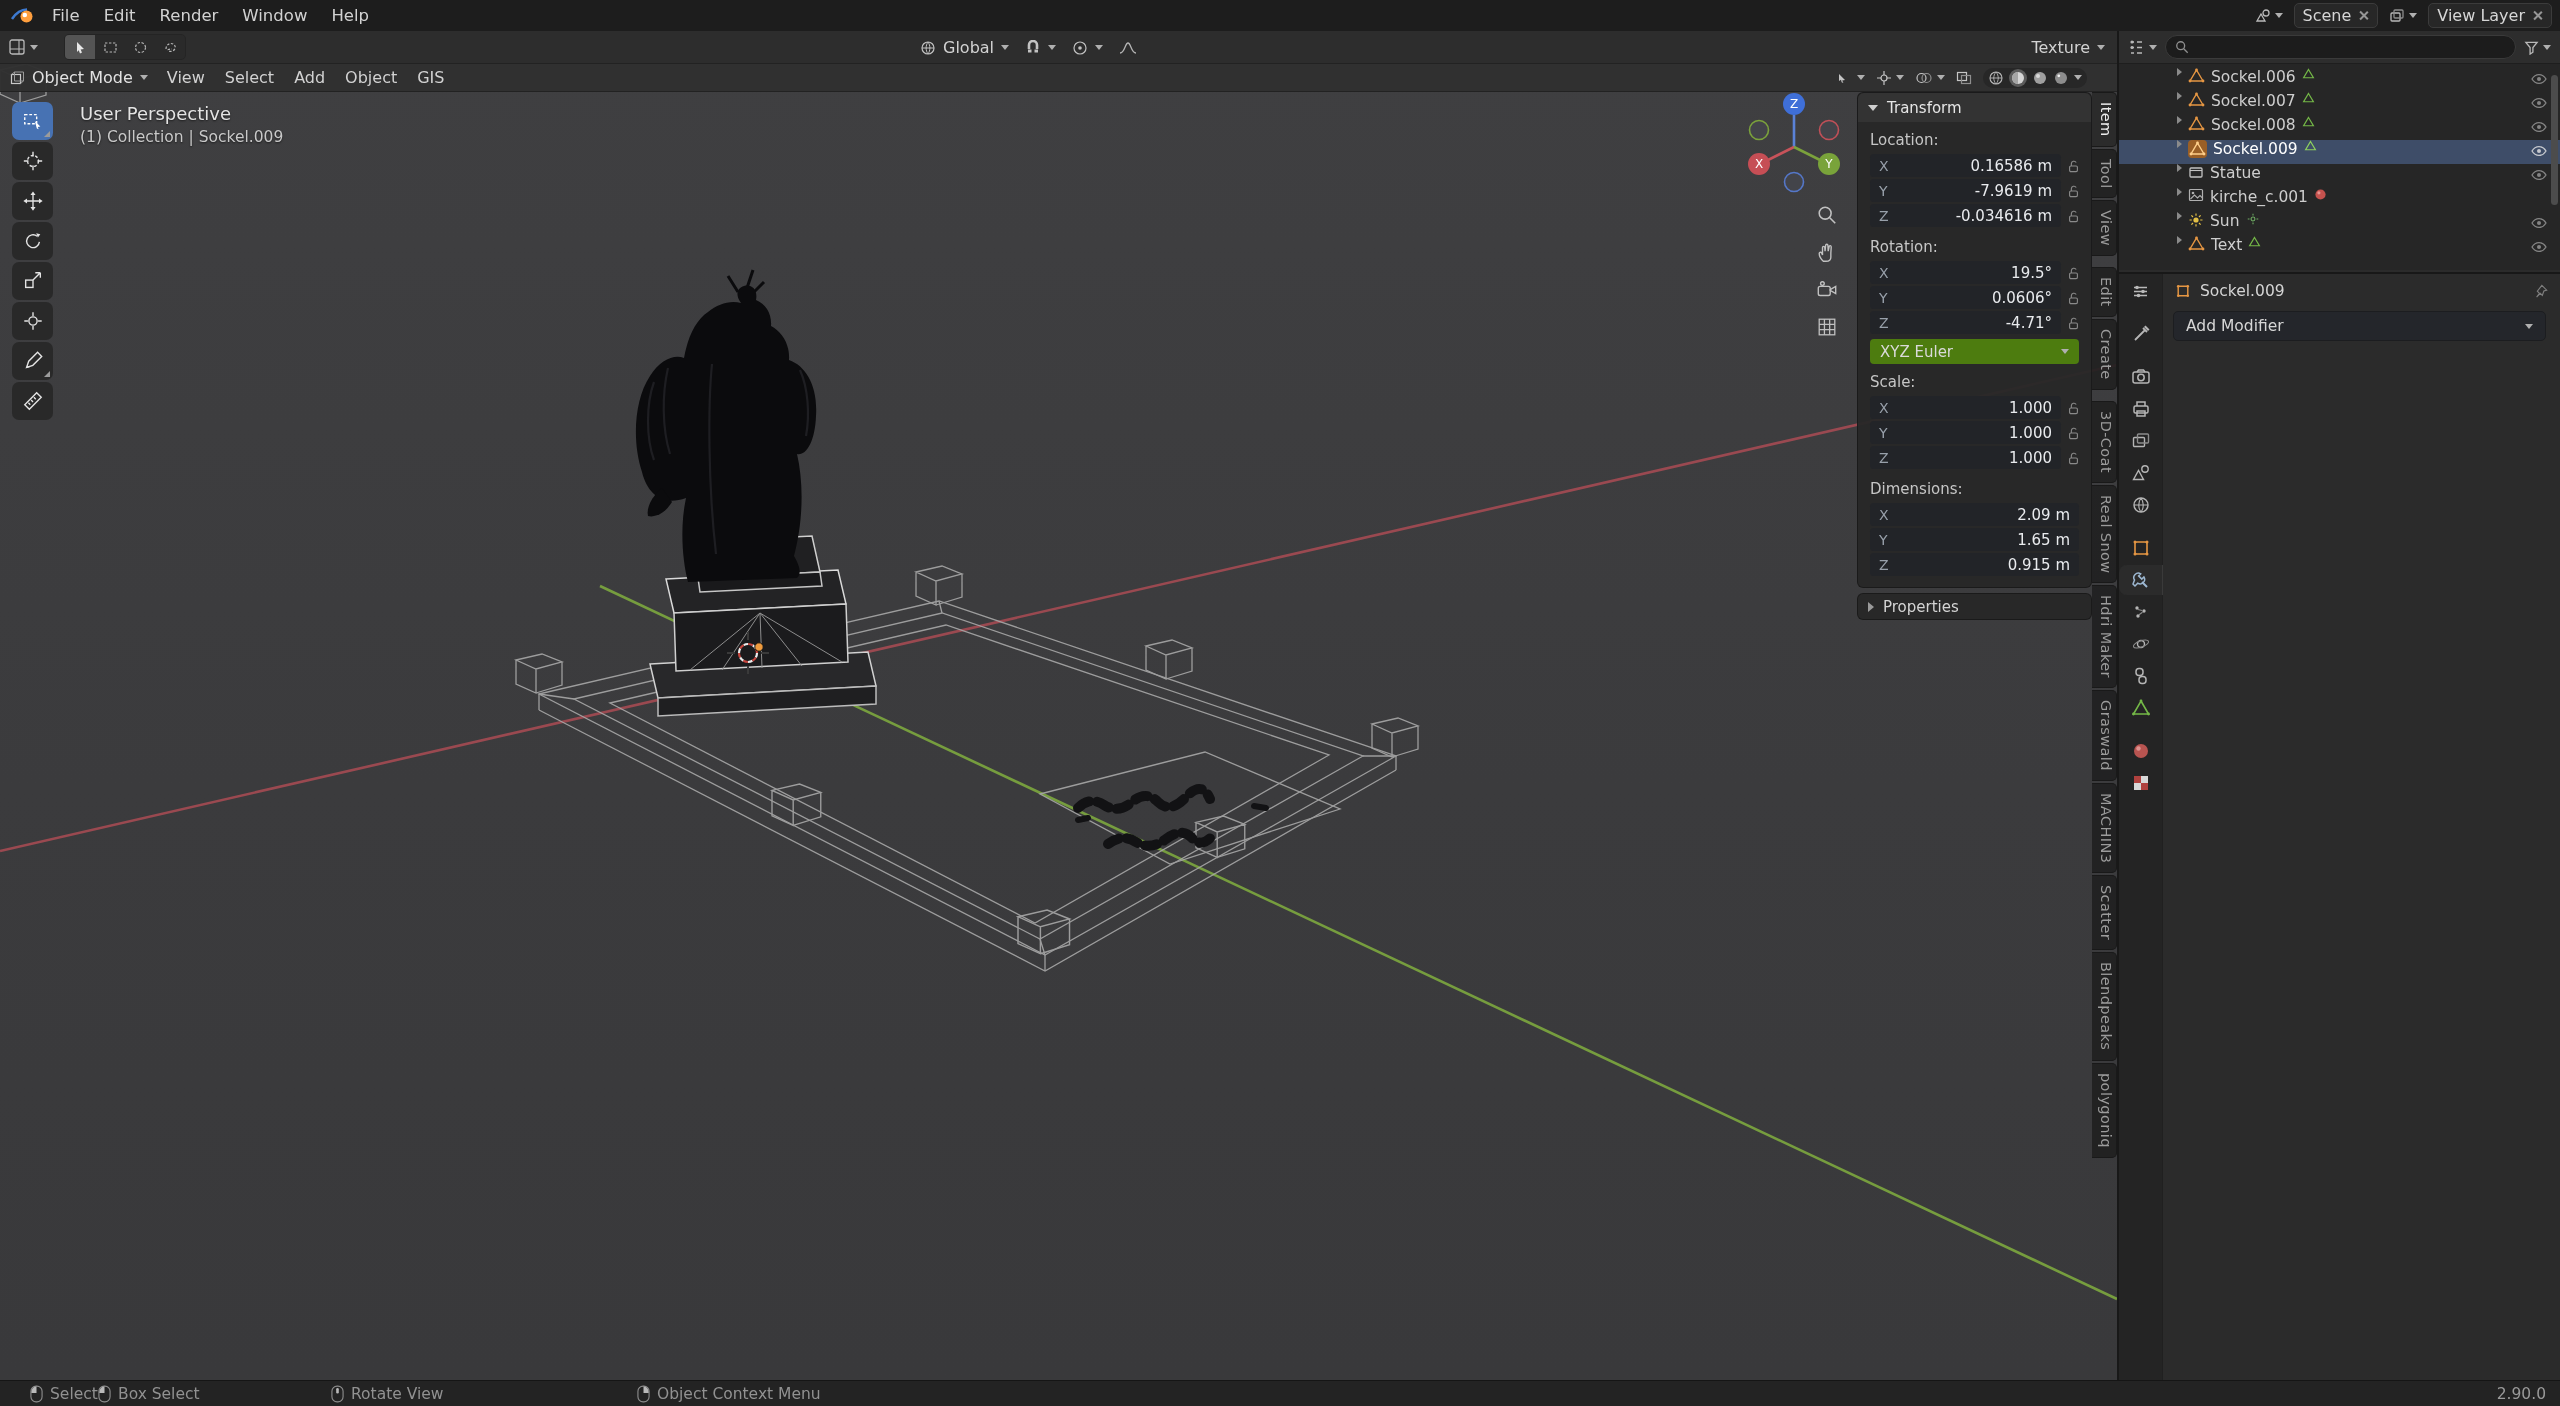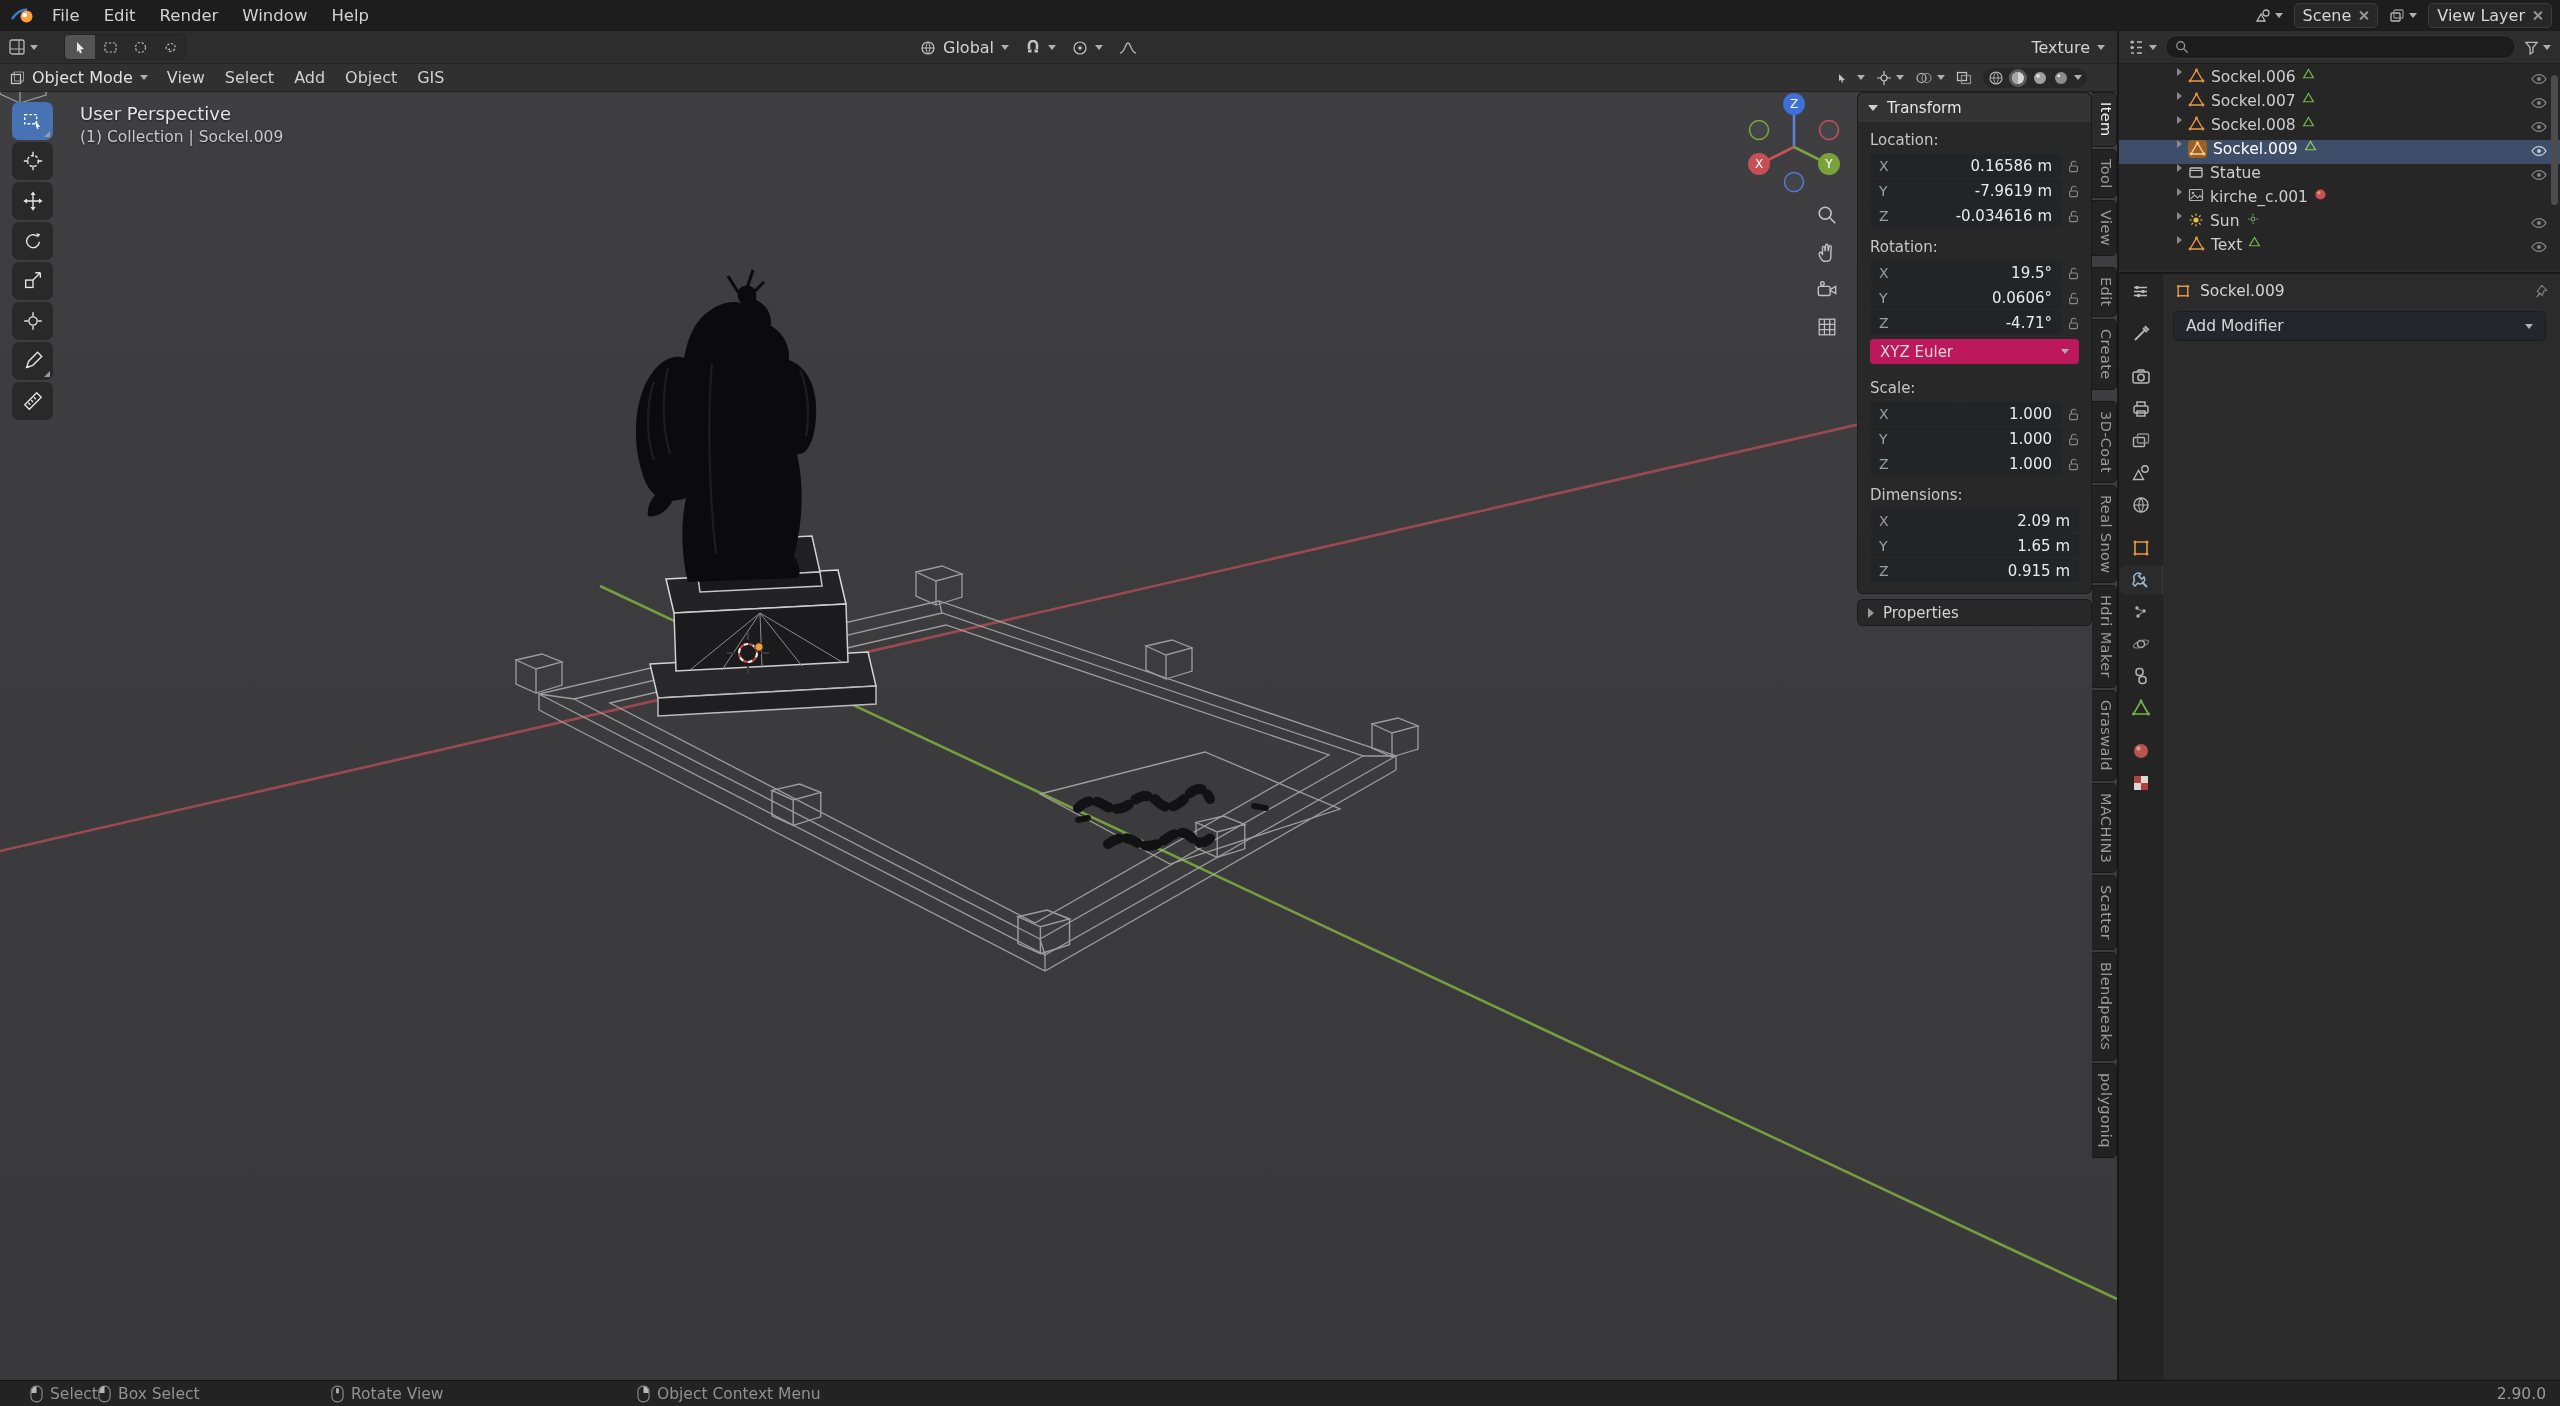--- a/index.html
+++ b/index.html
@@ -75,21 +75,21 @@
             margin-bottom:5px;padding-bottom:9px}
   .np-head{height:29px;display:flex;align-items:center;gap:9px;padding:0 10px;color:#e6e6e6;
            background:rgba(52,52,52,.9);border-radius:6px 6px 0 0}
   .np-label{padding:9px 12px 3px;color:#c6c6c6}
   .num-row{display:flex;align-items:center;margin:2px 6px 2px 12px;height:23px}
   .num-row.noLock{margin-right:12px}
   .num-field{flex:1;background:#222428;border-radius:3.5px;display:flex;align-items:center;padding:0 9px;height:23px}
   .num-field .ax{color:#98a0aa;margin-right:6px;font-size:14px}
   .num-field .val{margin-left:auto;color:#e9ebee}
   .lock{width:24px;display:flex;justify-content:center;color:#8a8a8a}
-  .np-dropdown{margin:5px 12px 6px;height:25px;background:#be185d;border-radius:4px;display:flex;
+  .np-dropdown{margin:5px 12px 0;height:25px;background:#4d7c0f;border-radius:4px;display:flex;
                align-items:center;padding:0 10px;color:#dadada}
   .np-dropdown .chev{margin-left:auto}
   .np-collapsed{background:rgba(40,40,40,.96);border:1px solid rgba(20,20,20,.65);border-radius:6px;
                 height:27px;display:flex;align-items:center;gap:9px;padding:0 10px;color:#d4d4d4}
 
   
   #side-tabs{position:absolute;left:2092px;top:28px;width:25px;display:flex;flex-direction:column;z-index:7}
   .side-tab{writing-mode:vertical-rl;font-size:14.5px;color:#9b9b9b;background:rgba(33,33,33,.92);
             border:1px solid #191919;border-left:none;border-radius:0 5px 5px 0;
             padding:9px 2px;margin-bottom:2px;letter-spacing:.4px;white-space:nowrap}

